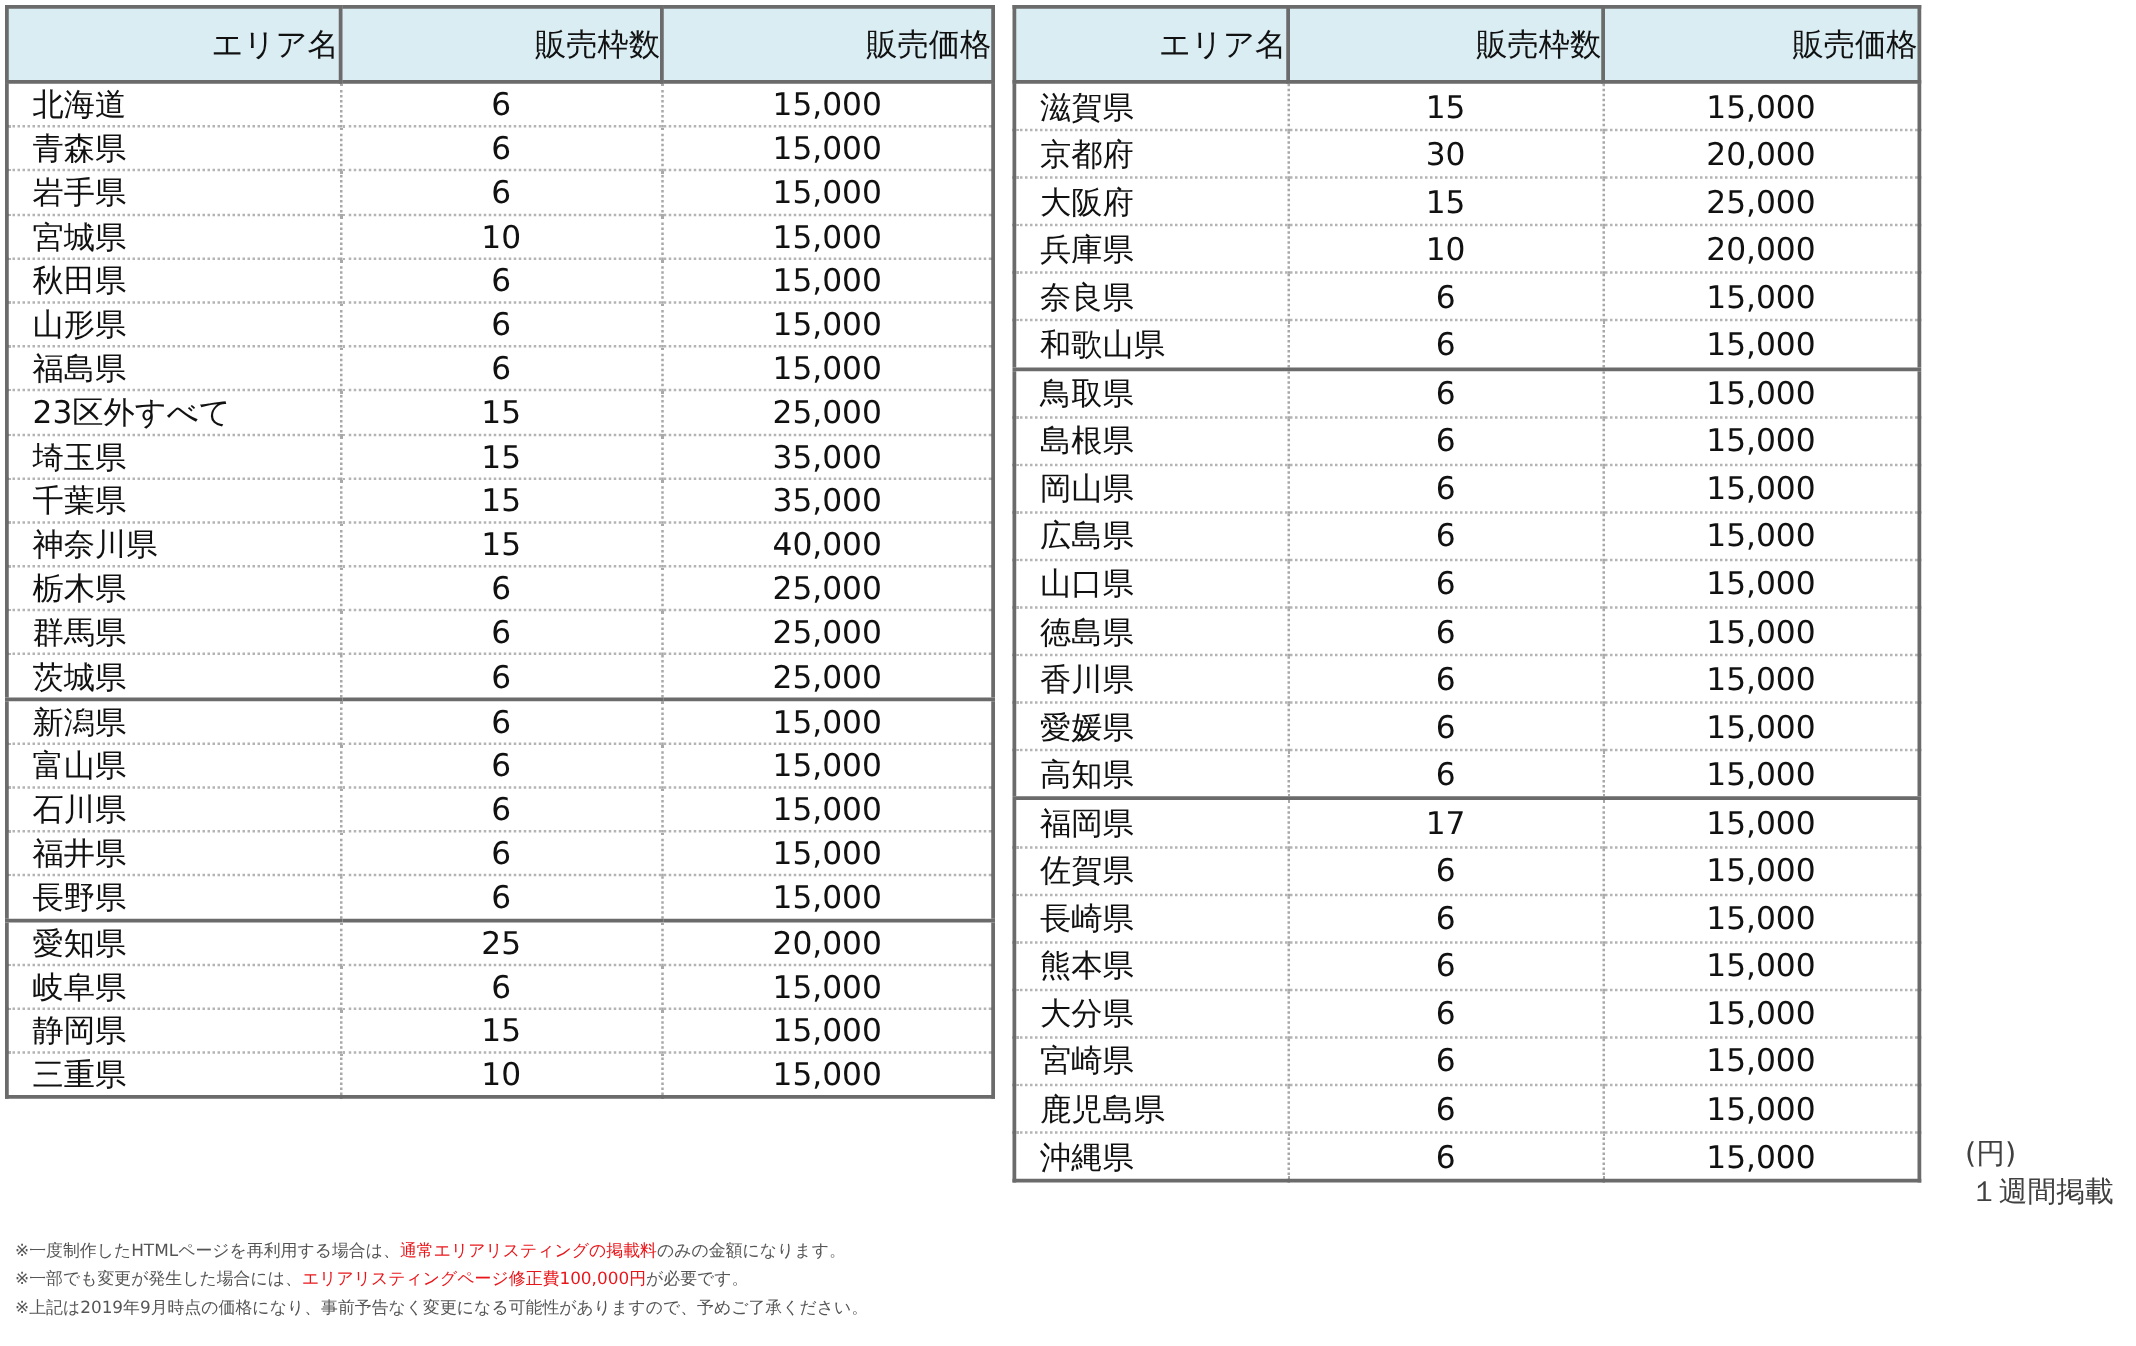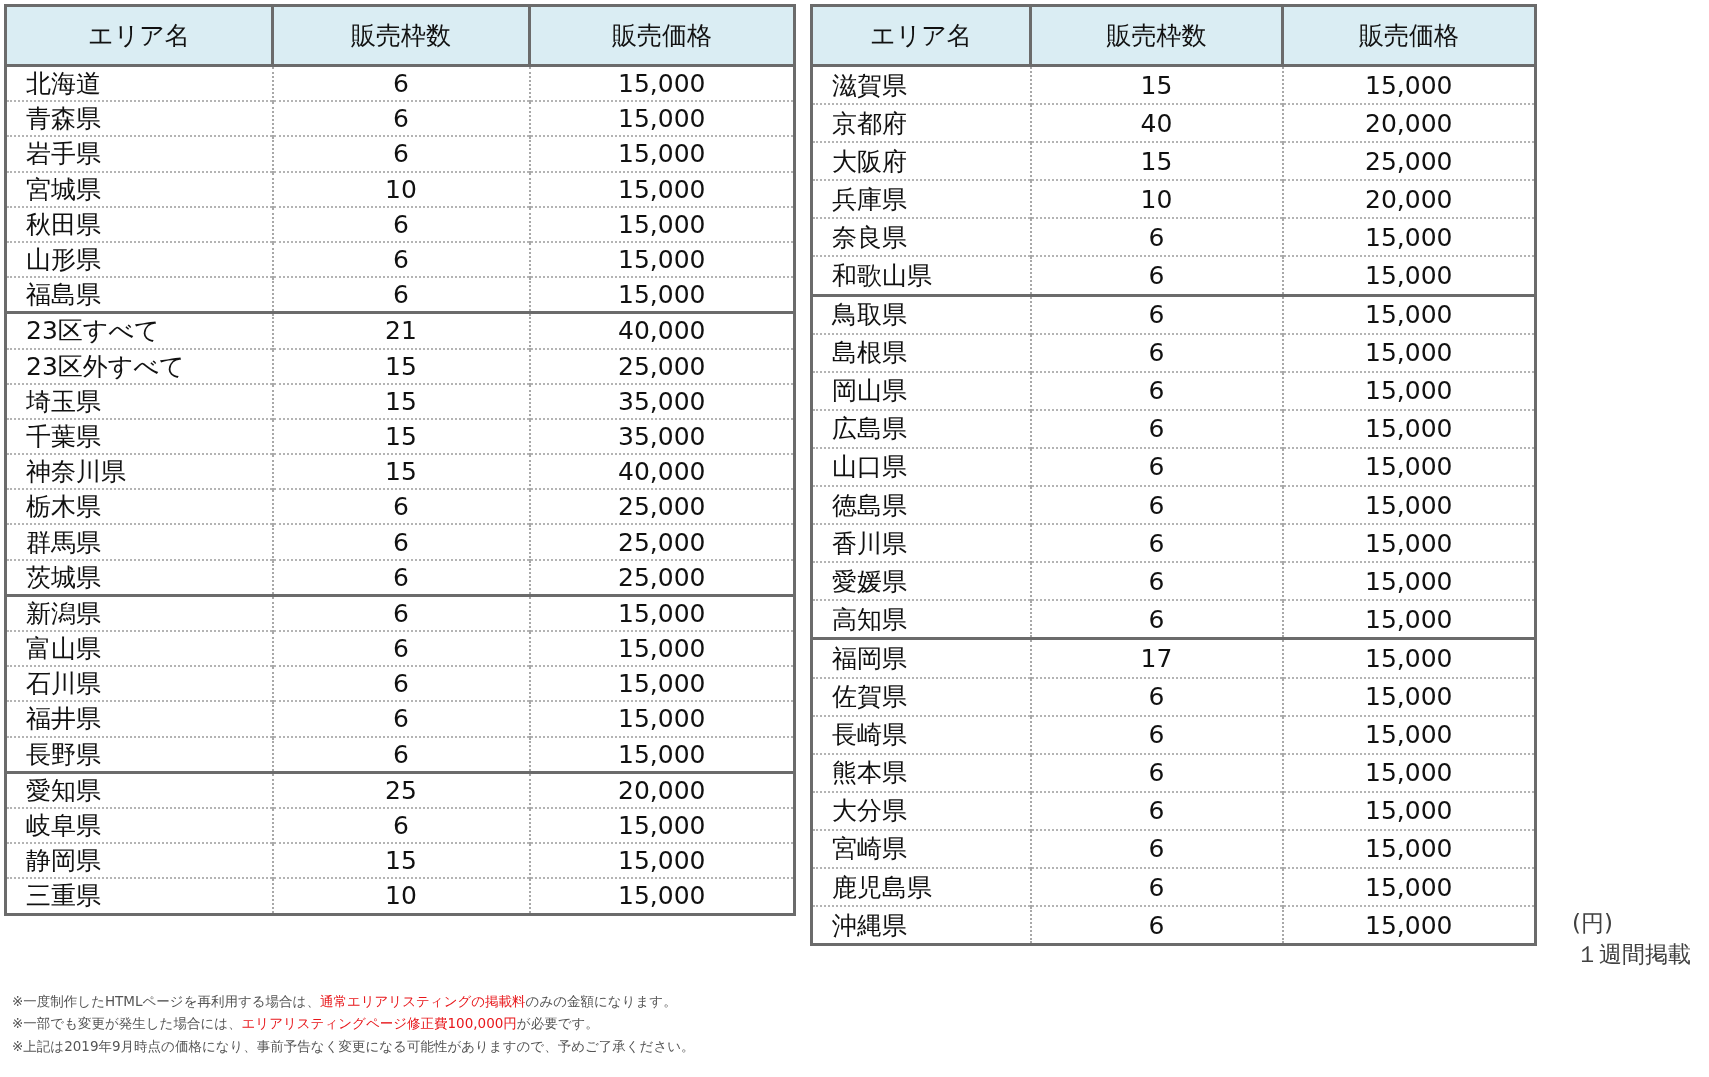--- a/index.html
+++ b/index.html
@@ -13,21 +13,21 @@
     border-collapse: collapse;
     table-layout: fixed;
     border: 3px solid #6b6b6b;
   }
   .price-table th {
     background: #daedf3;
     border: 3px solid #6b6b6b;
     font-weight: normal;
     font-size: 25px;
     color: #111;
-    text-align: center;
+    text-align: right;
     vertical-align: middle;
     padding: 0;
     height: 57px;
   }
   .price-table td {
     padding: 0;
     font-size: 25px;
     line-height: 1;
     vertical-align: middle;
     border-left: 2px dotted #a8a8a8;
@@ -103,25 +103,20 @@
       <tr>
         <td>山形県</td>
         <td class="num">6</td>
         <td class="num">15,000</td>
       </tr>
       <tr>
         <td>福島県</td>
         <td class="num">6</td>
         <td class="num">15,000</td>
       </tr>
-      <tr class="group-start">
-        <td>23区すべて</td>
-        <td class="num">21</td>
-        <td class="num">40,000</td>
-      </tr>
       <tr>
         <td>23区外すべて</td>
         <td class="num">15</td>
         <td class="num">25,000</td>
       </tr>
       <tr>
         <td>埼玉県</td>
         <td class="num">15</td>
         <td class="num">35,000</td>
       </tr>
@@ -212,21 +207,21 @@
     </tr>
   </thead>
   <tbody>
       <tr class="first-row">
         <td>滋賀県</td>
         <td class="num">15</td>
         <td class="num">15,000</td>
       </tr>
       <tr>
         <td>京都府</td>
-        <td class="num">40</td>
+        <td class="num">30</td>
         <td class="num">20,000</td>
       </tr>
       <tr>
         <td>大阪府</td>
         <td class="num">15</td>
         <td class="num">25,000</td>
       </tr>
       <tr>
         <td>兵庫県</td>
         <td class="num">10</td>

